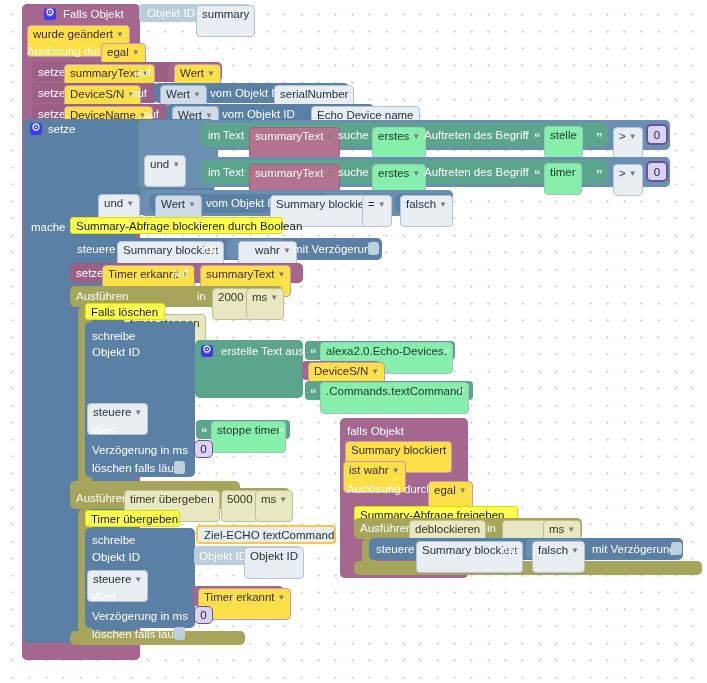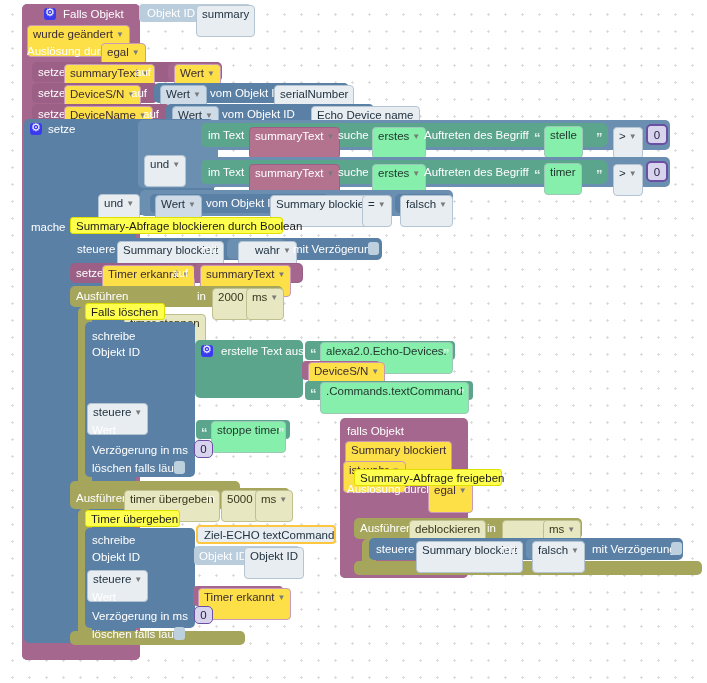--- a/index.html
+++ b/index.html
@@ -307,21 +307,21 @@
 <span class="lbl" style="left:347px;top:425px;">falls Objekt</span>
 <span class="fld f-pink" style="left:345px;top:441px;">Summary blockiert</span>
 <span class="fld f-pink" style="left:343px;top:461px;">
   <span>ist wahr</span><span class="caret">▼</span>
 </span>
 <span class="lbl" style="left:347px;top:483px;">Auslösung durch</span>
 <span class="fld f-pink" style="left:428px;top:481px;">
   <span>egal</span><span class="caret">▼</span>
 </span>
 
-<div class="yellowlbl" style="left:354px;top:469px;width:148px;height:17px;">Summary-Abfrage freigeben</div>
+<div class="yellowlbl" style="left:354px;top:506px;width:164px;height:17px;">Summary-Abfrage freigeben</div>
 
 <div class="blk olive" style="left:354px;top:518px;width:228px;height:21px;"></div>
 <span class="lbl" style="left:360px;top:522px;">Ausführen</span>
 <span class="fld f-olive" style="left:409px;top:520px;">deblockieren</span>
 <span class="lbl" style="left:487px;top:522px;">in</span>
 <span class="fld f-olive" style="left:502px;top:520px;padding-left:39px;">10000</span>
 <span class="fld f-olive" style="left:543px;top:520px;">
   <span>ms</span><span class="caret">▼</span>
 </span>
 

